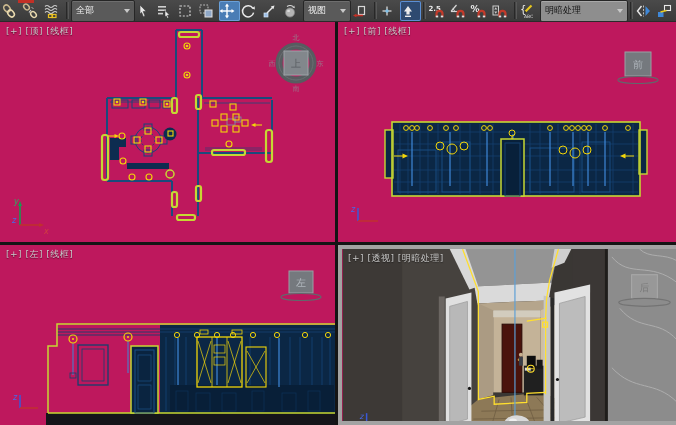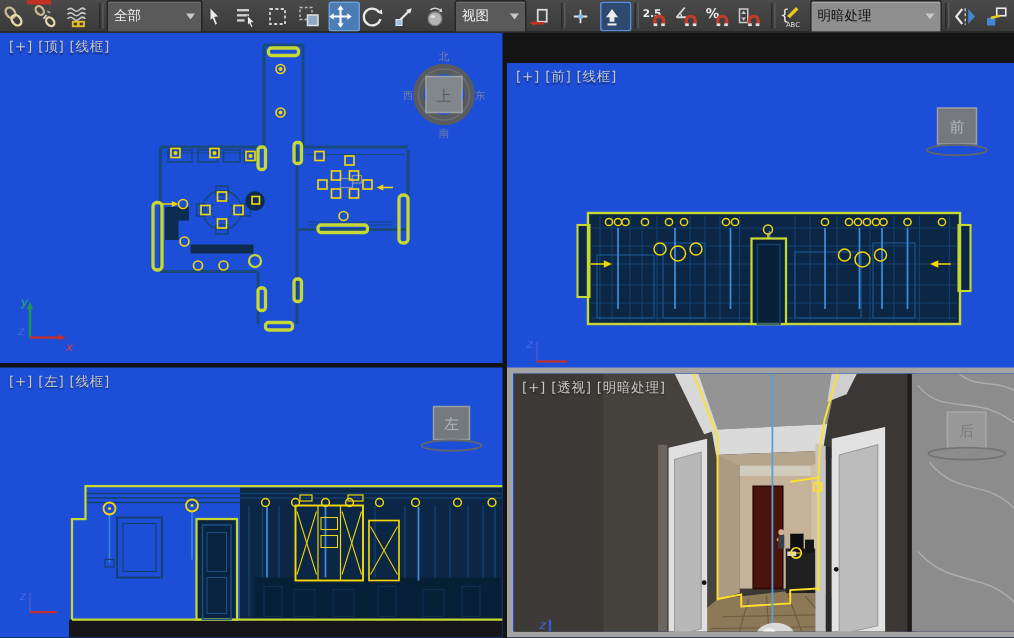--- a/index.html
+++ b/index.html
@@ -19,23 +19,23 @@
   .combo { height:22px; background:#5a5a5a; border:1px solid #262626; border-radius:2px;
     display:flex; align-items:center; justify-content:space-between; font-size:9px; color:#efefef;
     padding:0 4px; flex:0 0 auto; box-shadow:inset 0 1px 0 #6e6e6e; }
   .combo .caret { width:0; height:0; border:3px solid transparent; border-top:4px solid #c8c8c8;
     margin-top:4px; margin-left:4px; }
   .combo.selset { background:#8e8e8e; color:#101010; box-shadow:inset 0 1px 0 #a8a8a8; }
   .red-frag { position:absolute; left:18px; top:0; width:16px; height:3px; background:#c23026; }
 
   
   .viewports { position:absolute; top:22px; left:0; width:676px; height:403px; background:#141414; }
-  .vp { position:absolute; background:#1d4ed8; overflow:hidden; }
+  .vp { position:absolute; background:#be185d; overflow:hidden; }
   .vp.tl { left:0;   top:0;     width:335px; height:220px; }
-  .vp.tr { left:338px; top:0;   width:338px; height:220px;margin-top:20px; }
+  .vp.tr { left:338px; top:0;   width:338px; height:220px; }
   .vp.bl { left:0;   top:223px; width:335px; height:192px; }
   .vp.br { left:338px; top:223px; width:350px; height:180px; border:4px solid #a3a3a3; }
   .vp svg { display:block; }
 
   .vp-label { position:absolute; top:3px; left:6px; font-size:9px; color:#c9c9c9; z-index:6;
     letter-spacing:0.5px; cursor:default; text-shadow:0 1px 1px rgba(0,0,0,.5); }
 
   text { font-family:"DejaVu Sans", sans-serif; }
   .cube-face-txt { font-size:10px; }
   .compass-txt { font-size:7px; }

